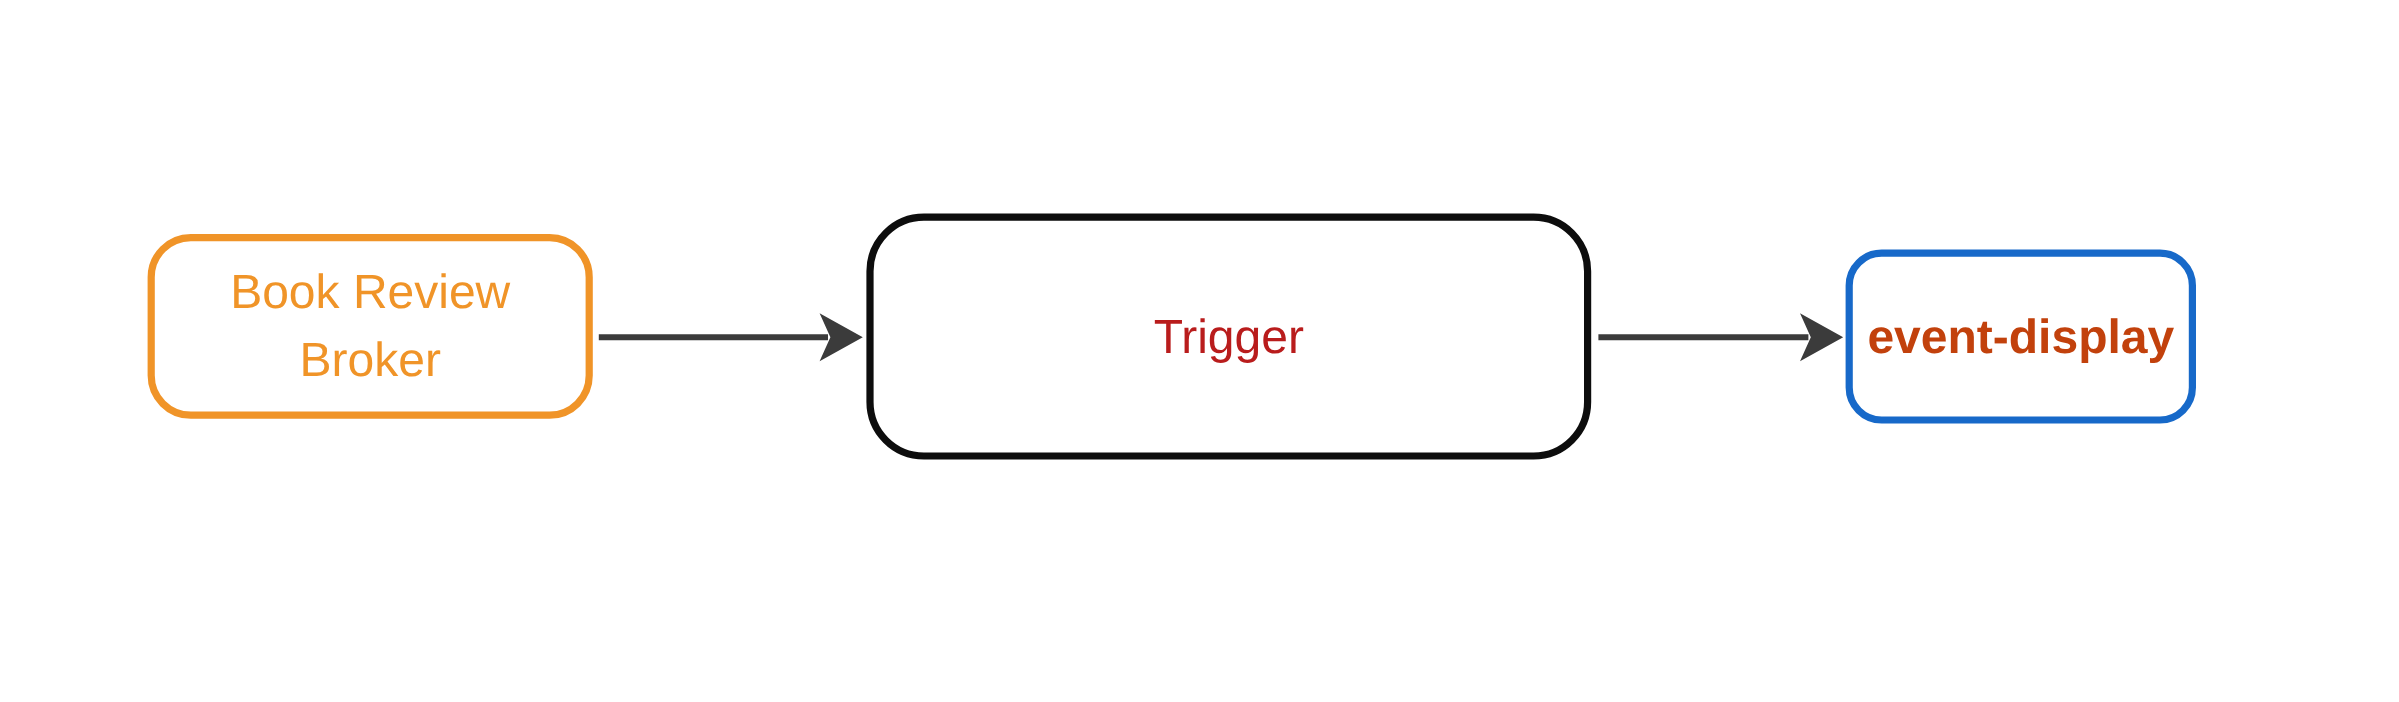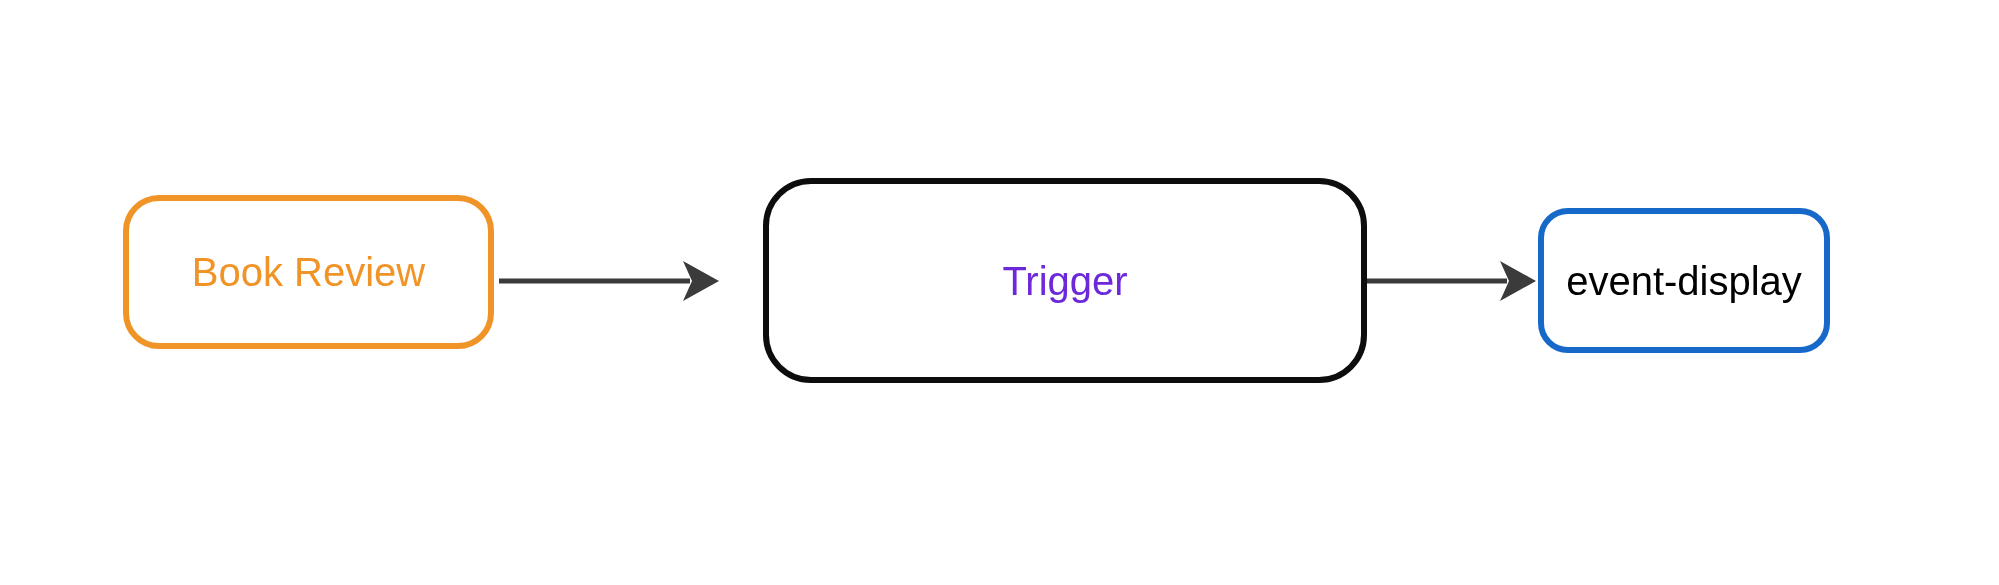--- a/index.html
+++ b/index.html
@@ -60,23 +60,24 @@
       <path d="M 719 281 L 683 261 L 692 281 L 683 301 Z" style="fill: rgb(59, 59, 59);"></path>
     </g>
     <g>
       <line class="edge-line" x1="1332" y1="281" x2="1507" y2="281" style="stroke: rgb(59, 59, 59);"></line>
       <path d="M 1536 281 L 1500 261 L 1509 281 L 1500 301 Z" style="fill: rgb(59, 59, 59);"></path>
     </g>
   </svg>
 
   <div class="node node-broker" style="border-color: rgb(240, 148, 40); color: rgb(240, 148, 40);">
     <span>Book Review</span>
+    <span>Broker</span>
   </div>
 
-  <div class="node node-trigger" style="border-color: rgb(13, 13, 13); color: #6d28d9; margin-left: 41px;">
+  <div class="node node-trigger" style="border-color: rgb(13, 13, 13); color: #b91c1c;">
     <span>Trigger</span>
   </div>
 
-  <div class="node node-event-display" style="border-color: rgb(23, 105, 201); color: #000000;">
+  <div class="node node-event-display" style="border-color: rgb(23, 105, 201); color: #c2410c; font-weight: bold;">
     <span>event-display</span>
   </div>
 
 </div>
 
 </body></html>

